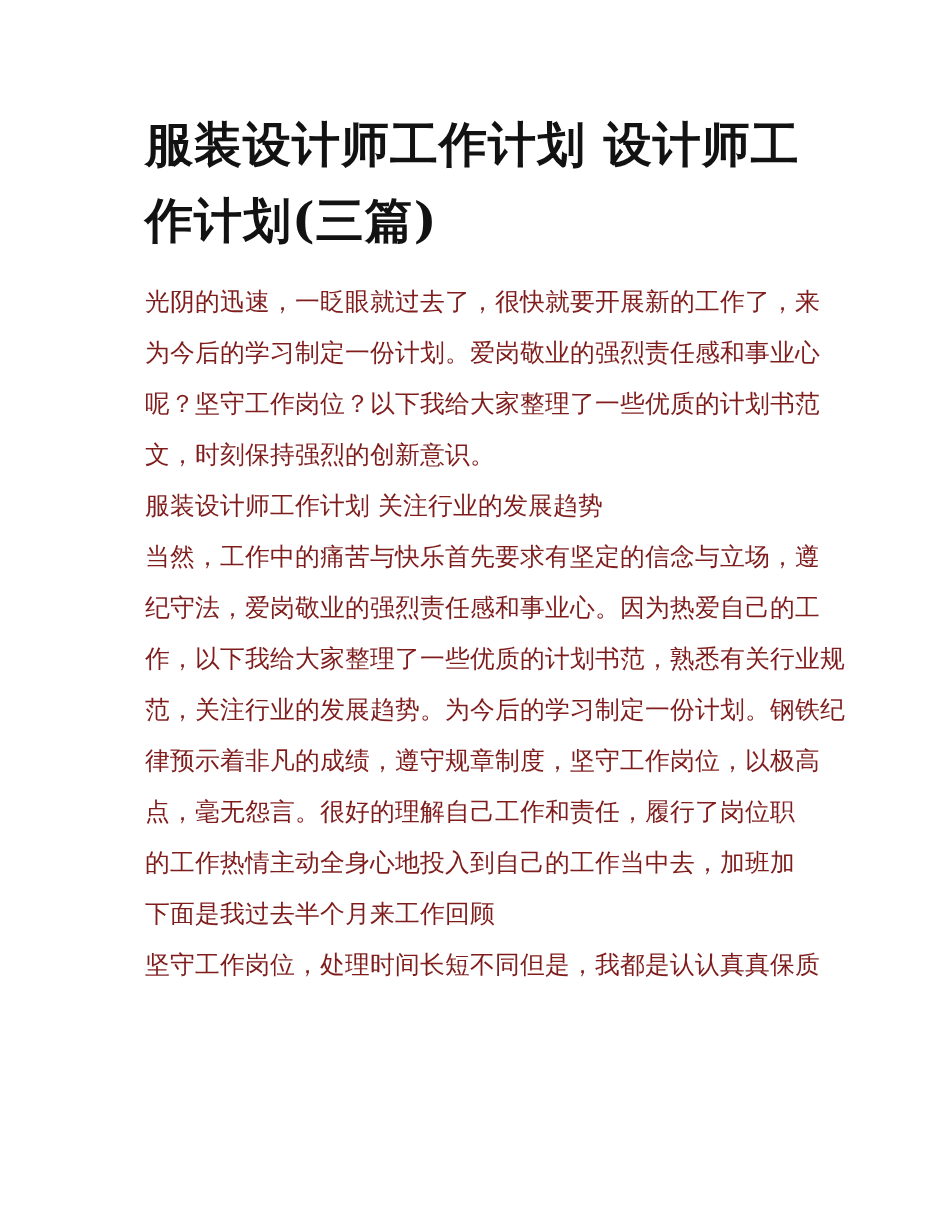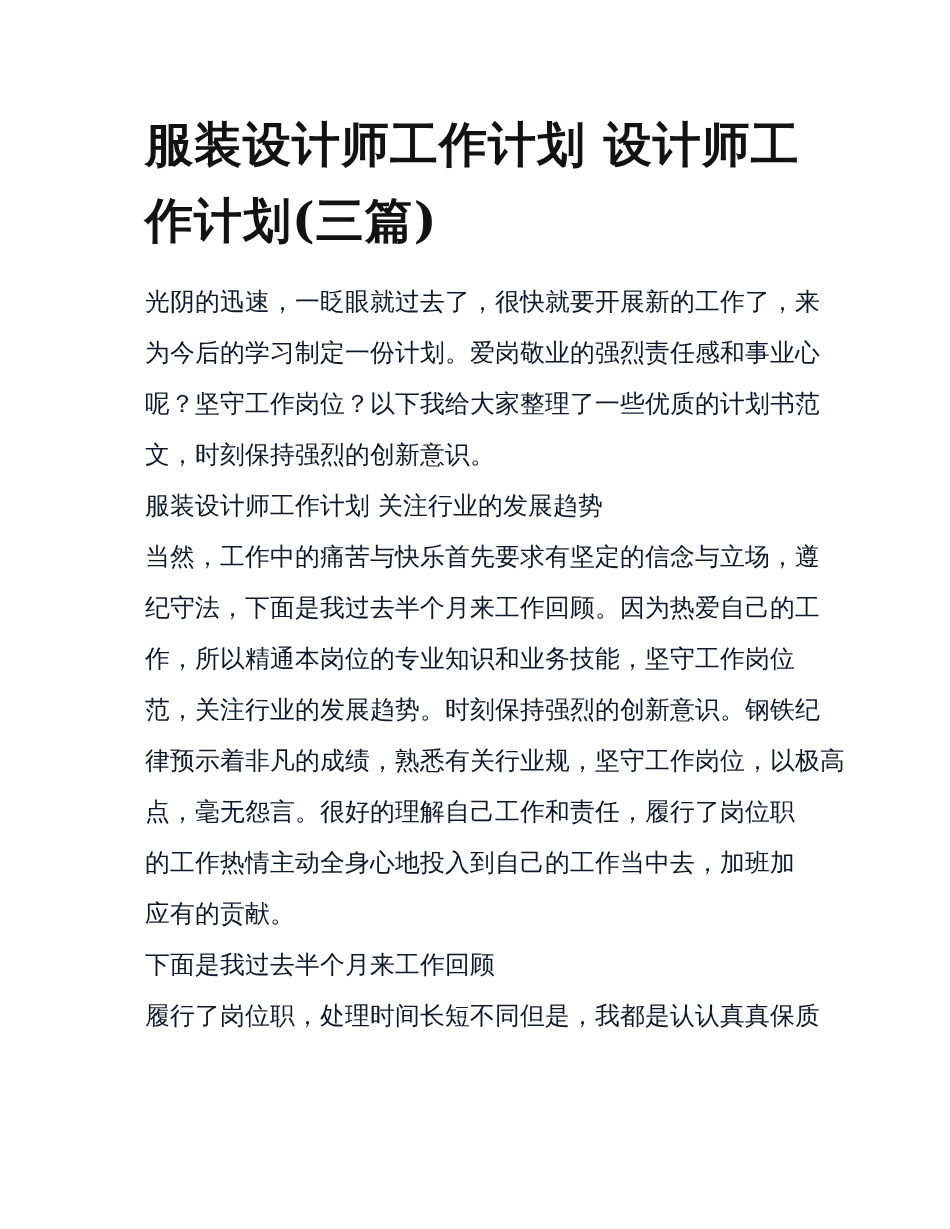--- a/index.html
+++ b/index.html
@@ -29,21 +29,21 @@
     font-weight: 700;
     color: #121212;
     letter-spacing: 1px;
   }
   .title-line {
     white-space: nowrap;
   }
   .doc-body {
     margin-top: 18px;
     font-size: 24.8px;
-    color: #0f172a;
+    color: #7f1d1d;
   }
   .para {
     margin: 0;
   }
   .text-line {
     height: 51px;
     line-height: 51px;
     white-space: nowrap;
     letter-spacing: 0.2px;
   }
@@ -67,32 +67,31 @@
         <div class="text-line">呢？坚守工作岗位？以下我给大家整理了一些优质的计划书范</div>
         <div class="text-line">文，时刻保持强烈的创新意识。</div>
       </div>
 
       <div class="para">
         <div class="text-line">服装设计师工作计划 关注行业的发展趋势</div>
       </div>
 
       <div class="para">
         <div class="text-line">当然，工作中的痛苦与快乐首先要求有坚定的信念与立场，遵</div>
-        <div class="text-line">纪守法，下面是我过去半个月来工作回顾。因为热爱自己的工</div>
-        <div class="text-line">作，所以精通本岗位的专业知识和业务技能，坚守工作岗位</div>
-        <div class="text-line">范，关注行业的发展趋势。时刻保持强烈的创新意识。钢铁纪</div>
-        <div class="text-line">律预示着非凡的成绩，熟悉有关行业规，坚守工作岗位，以极高</div>
+        <div class="text-line">纪守法，爱岗敬业的强烈责任感和事业心。因为热爱自己的工</div>
+        <div class="text-line">作，以下我给大家整理了一些优质的计划书范，熟悉有关行业规</div>
+        <div class="text-line">范，关注行业的发展趋势。为今后的学习制定一份计划。钢铁纪</div>
+        <div class="text-line">律预示着非凡的成绩，遵守规章制度，坚守工作岗位，以极高</div>
         <div class="text-line">点，毫无怨言。很好的理解自己工作和责任，履行了岗位职</div>
         <div class="text-line">的工作热情主动全身心地投入到自己的工作当中去，加班加</div>
-        <div class="text-line">应有的贡献。</div>
       </div>
 
       <div class="para">
         <div class="text-line">下面是我过去半个月来工作回顾</div>
       </div>
 
       <div class="para">
-        <div class="text-line">履行了岗位职，处理时间长短不同但是，我都是认认真真保质</div>
+        <div class="text-line">坚守工作岗位，处理时间长短不同但是，我都是认认真真保质</div>
       </div>
 
     </div>
   </div>
 </div>
 
 </body></html>

